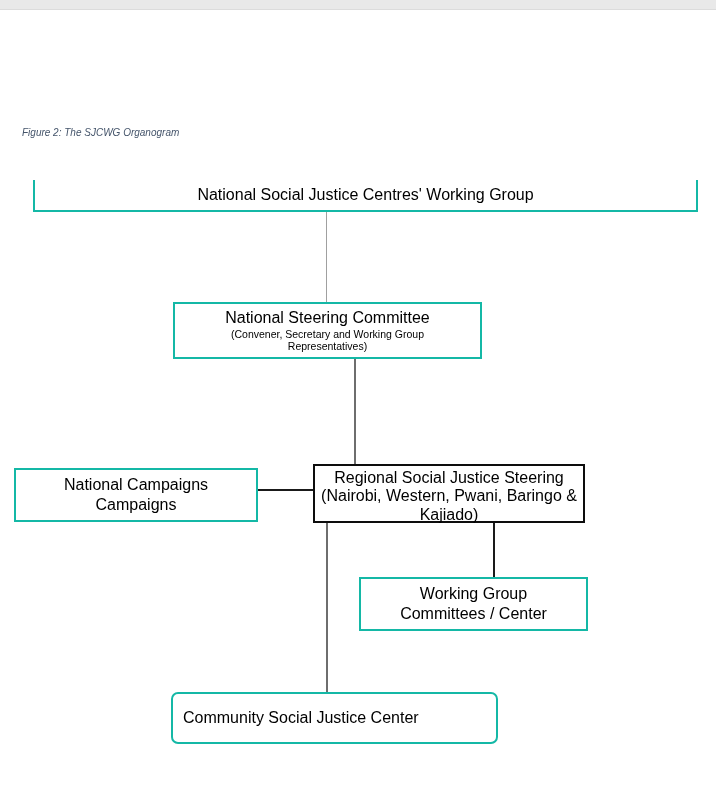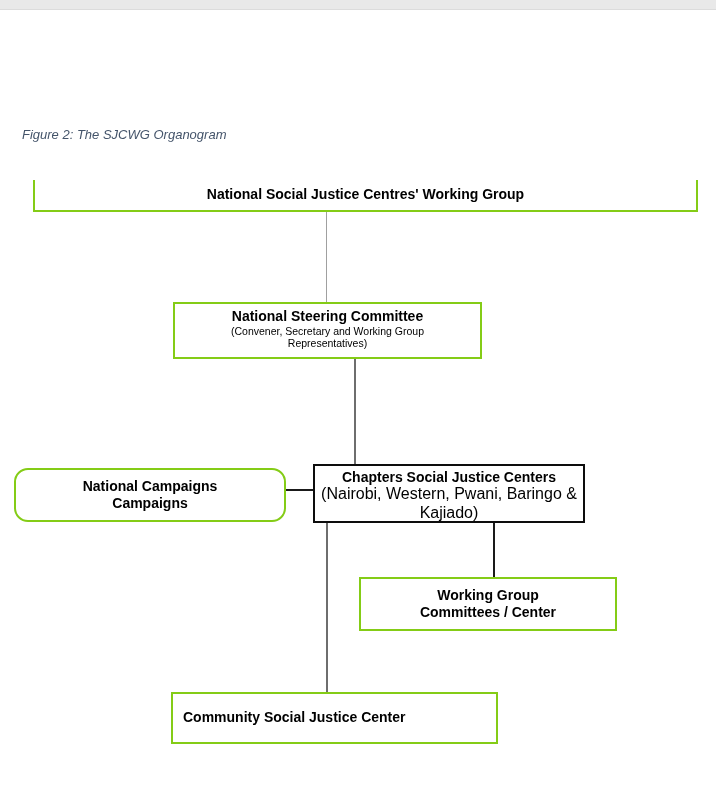--- a/index.html
+++ b/index.html
@@ -10,60 +10,61 @@
     font-family: "Liberation Sans", "DejaVu Sans", sans-serif;
     color: #000;
     overflow: hidden;
   }
   .top-strip {
     position: absolute; left: 0; top: 0; width: 716px; height: 10px;
     background: #e9e9e9; border-bottom: 1px solid #dcdcdc;
   }
   .caption {
     position: absolute; left: 22px; top: 127px;
-    font-style: italic; font-size: 13px; color: #44546a;
+    font-style: italic; font-size: 10px; color: #44546a;
     white-space: nowrap;
   }
   .node {
     position: absolute; background: #fff;
-    border: 2px solid #84cc16;
+    border: 2px solid #14b8a6;
     display: flex; flex-direction: column;
     align-items: center; justify-content: center;
     text-align: center;
   }
-  .node .title { font-weight: bold; font-size: 14px; line-height: 1.22; }
+  .node .title { font-weight: normal; font-size: 16px; line-height: 1.22; }
   .node .subtitle { font-weight: normal; font-size: 10.5px; line-height: 1.18; }
 
   
   .node-working-group {
     left: 33px; top: 180px; width: 665px; height: 32px;
     border-top: none;
   }
   .node-steering {
     left: 173px; top: 302px; width: 309px; height: 57px;
     justify-content: flex-start; padding-top: 4px;
   }
   .node-steering .subtitle { max-width: 250px; }
   .node-campaigns {
-    left: 14px; top: 468px; width: 272px; height: 54px; border-radius: 14px;
+    left: 14px; top: 468px; width: 244px; height: 54px;
   }
   .node-regional {
     left: 313px; top: 464px; width: 272px; height: 59px;
     border-color: #0d0d0d;
     justify-content: flex-start; padding-top: 3px;
   }
   .node-regional .title { line-height: 1.15; }
   .node-regional .subtitle { font-size: 16px; }
   .node-pillars {
-    left: 359px; top: 577px; width: 258px; height: 54px;
+    left: 359px; top: 577px; width: 229px; height: 54px;
   }
   .node-community {
     left: 171px; top: 692px; width: 327px; height: 52px;
     align-items: flex-start; justify-content: center; padding-left: 10px;
     text-align: left;
+    border-radius: 7px;
   }
   .connector { position: absolute; }
   .conn-wg-steering   { left: 326px; top: 212px; width: 1px;  height: 90px;  background: #a0a0a0; }
   .conn-steering-reg  { left: 354px; top: 359px; width: 2px;  height: 105px; background: #6e6e6e; }
   .conn-camp-reg      { left: 258px; top: 489px; width: 55px; height: 2px;   background: #1a1a1a; }
   .conn-reg-pillars   { left: 493px; top: 523px; width: 2px;  height: 54px;  background: #1a1a1a; }
   .conn-reg-community { left: 326px; top: 523px; width: 2px;  height: 169px; background: #6e6e6e; }
   .line { display: block; }
 </style>
 </head>
@@ -88,21 +89,21 @@
   <span class="subtitle line">(Convener, Secretary and Working Group</span>
   <span class="subtitle line">Representatives)</span>
 </div>
 
 <div class="node node-campaigns">
   <span class="title line">National Campaigns</span>
   <span class="title line">Campaigns</span>
 </div>
 
 <div class="node node-regional">
-  <span class="title line">Chapters Social Justice Centers</span>
+  <span class="title line">Regional Social Justice Steering</span>
   <span class="subtitle line">(Nairobi, Western, Pwani, Baringo &amp; Kajiado)</span>
 </div>
 
 <div class="node node-pillars">
   <span class="title line">Working Group</span>
   <span class="title line">Committees / Center</span>
 </div>
 
 <div class="node node-community">
   <span class="title line">Community Social Justice Center</span>

